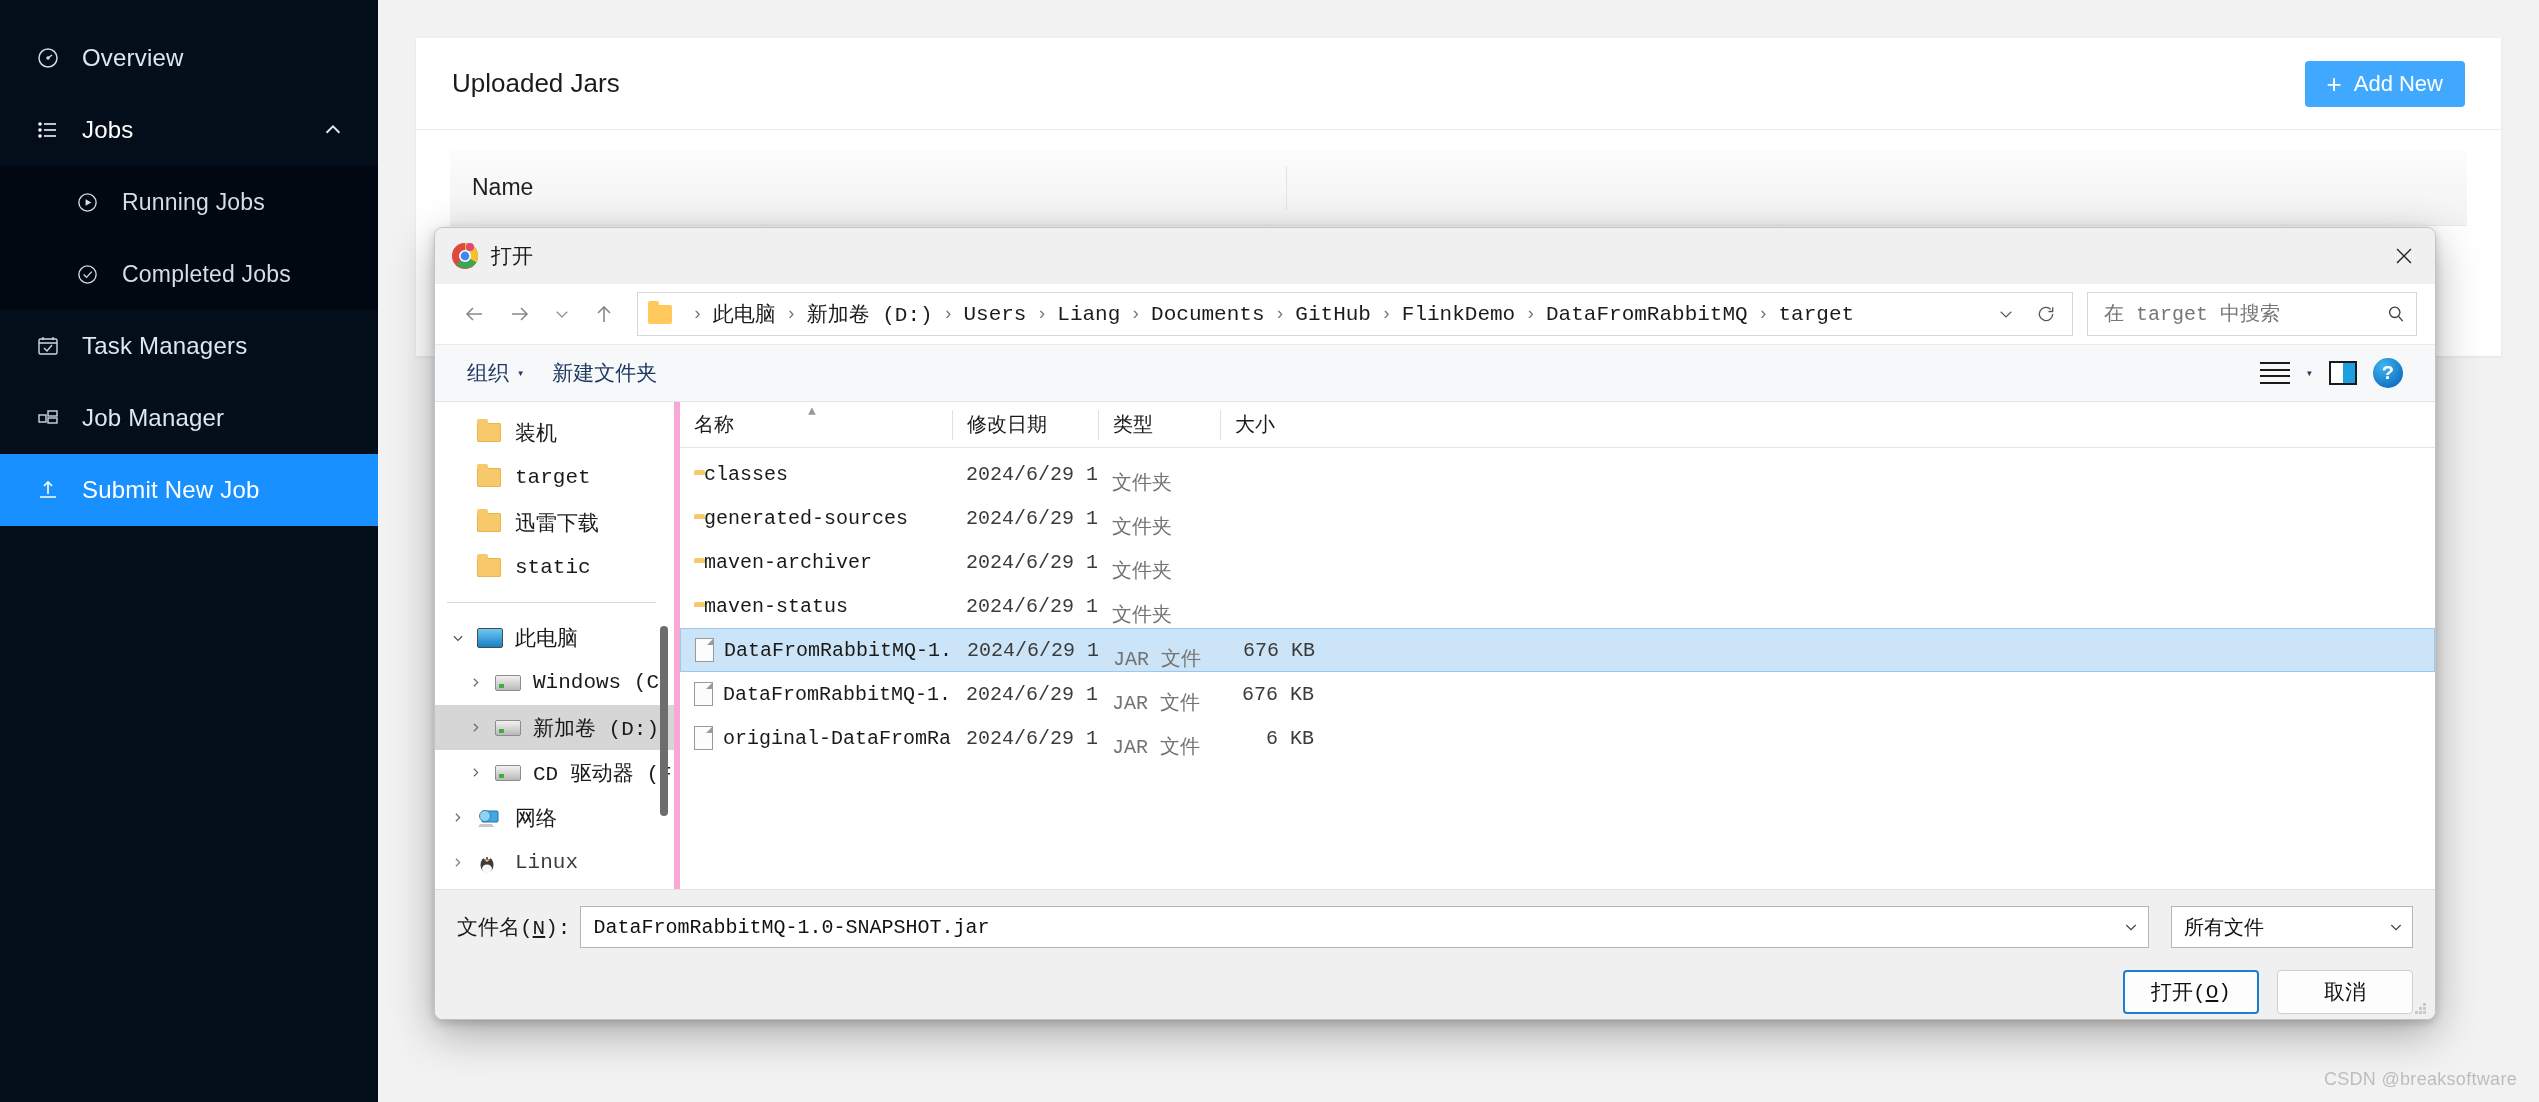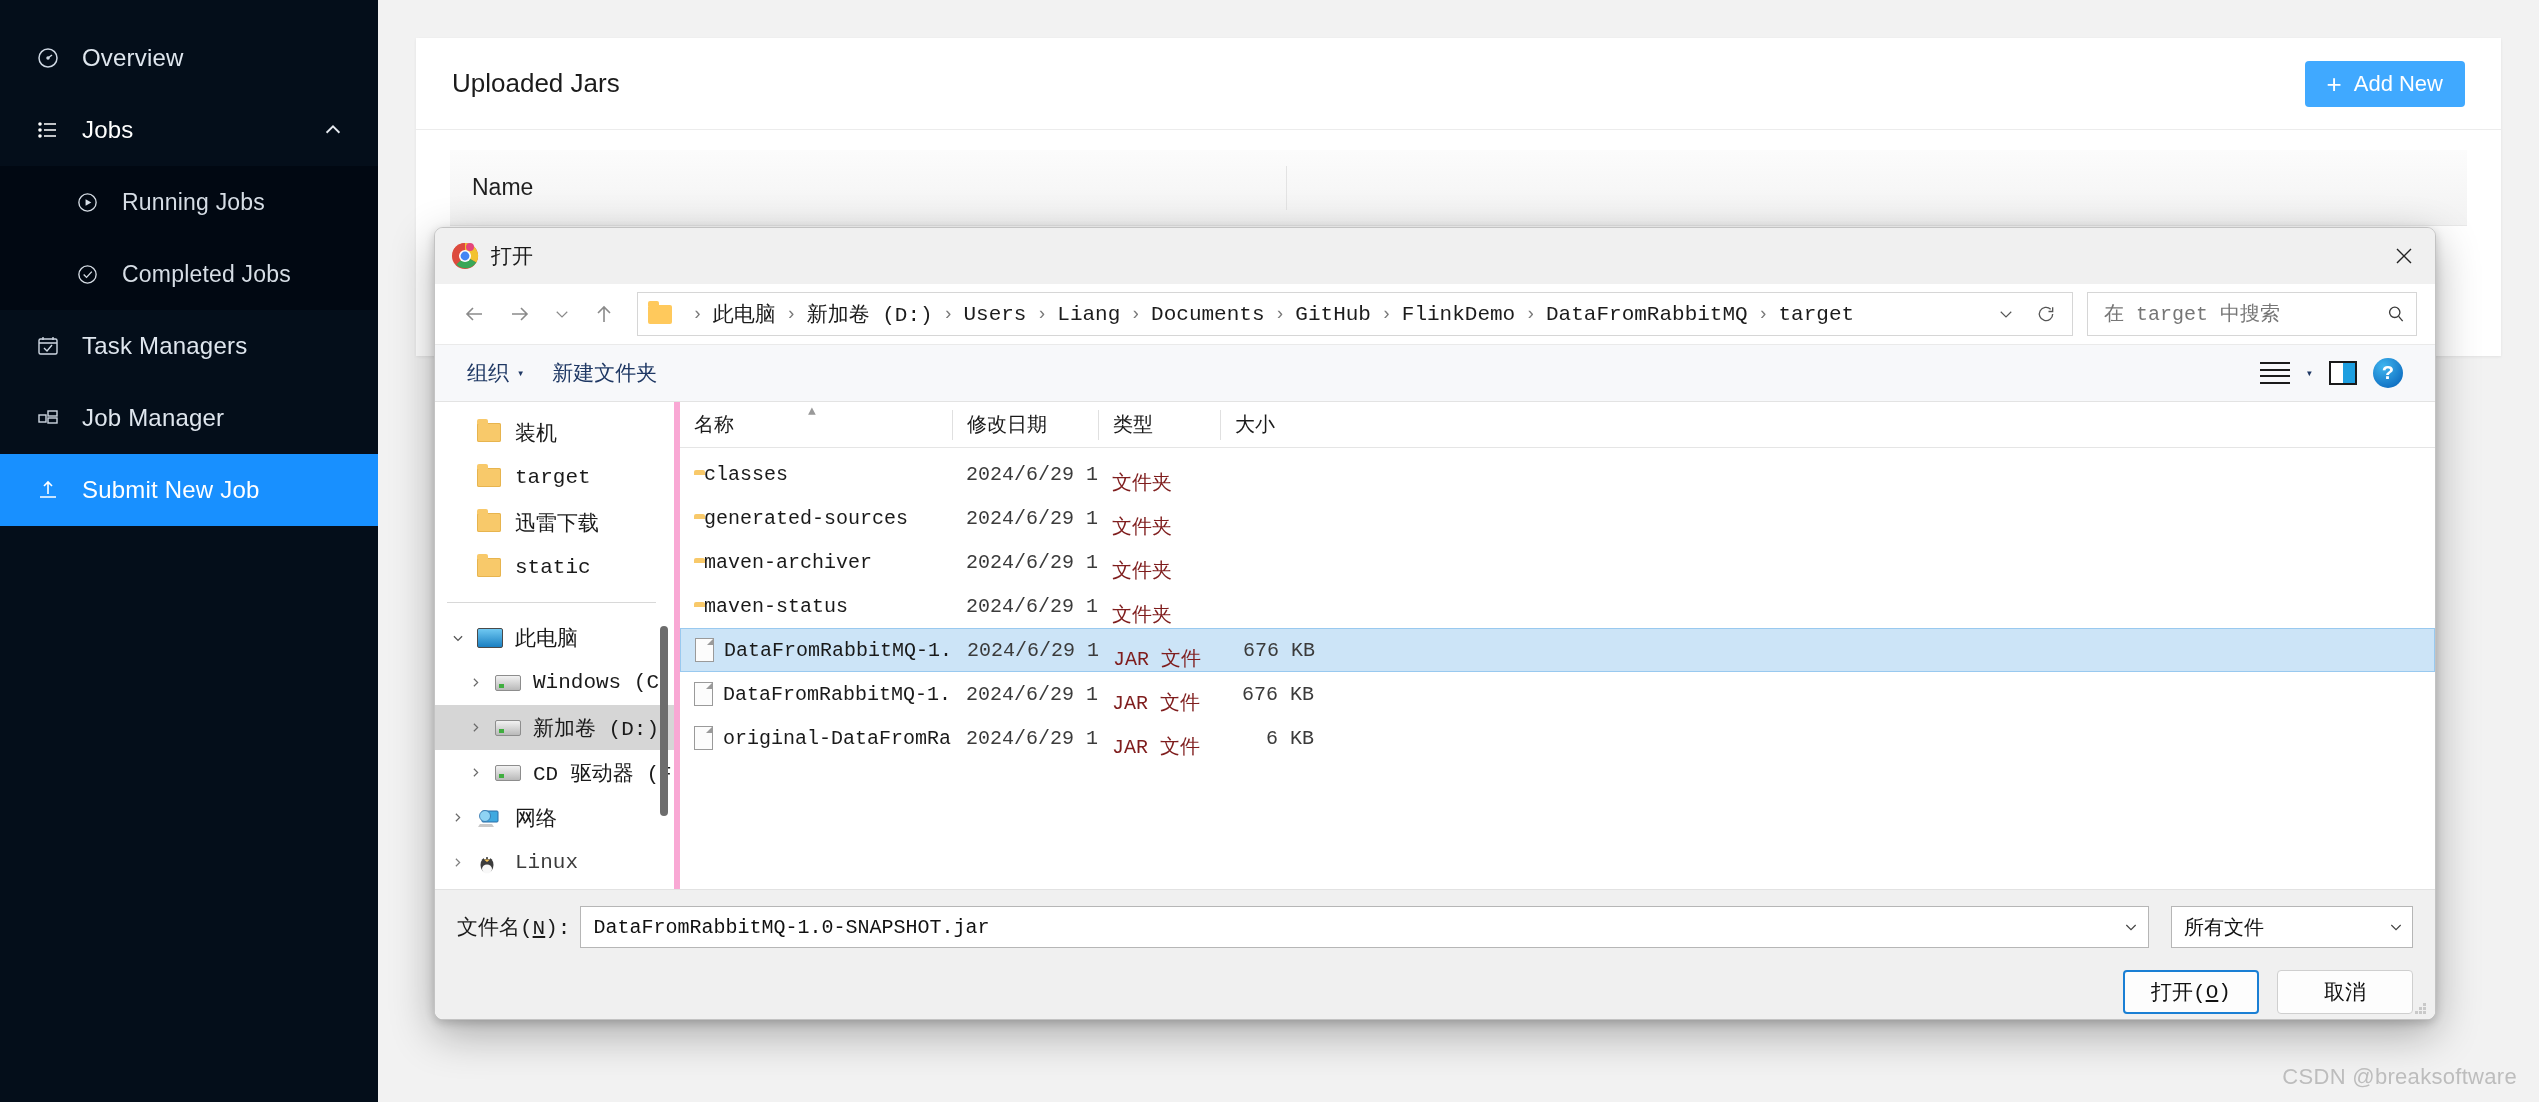--- a/index.html
+++ b/index.html
@@ -171,21 +171,21 @@
   .fl-head .fh.c2 { width: 146px; border-left: 1px solid #e0e0e0; }
   .fl-head .fh.c3 { width: 122px; border-left: 1px solid #e0e0e0; }
   .fl-head .fh.c4 { width: 100px; border-left: 1px solid #e0e0e0; }
   .sort-arrow { position:absolute; left: 128px; top: 2px; font-size: 13px; color: #999; }
   .fl-rows { padding-top: 4px; }
   .frow { display:flex; align-items:center; height: 44px; font-size: 20px; color: #1a1a1a; cursor: default; }
   .frow.sel { background: #cce4f7; border: 1px solid #99c9ef; height: 44px; }
   .frow .fc { padding-left: 14px; display:flex; align-items:center; overflow:hidden; white-space:nowrap; }
   .frow .fc.c1 { width: 272px; gap: 10px; }
   .frow .fc.c2 { width: 146px; color:#3b3b3b; }
-  .frow .fc.c3 { width: 122px; color:#7f1d1d;margin-top:17px; }
+  .frow .fc.c3 { width: 122px; color:#737373;margin-top:17px; }
   .frow .fc.c4 { width: 100px; color:#3b3b3b; justify-content: flex-end; padding-right: 6px; padding-left:0; }
   .doc-ico {
     width: 19px; height: 24px; background: #fcfcfc; border: 1px solid #9a9a9a; position: relative; flex:none;
   }
   .doc-ico::after { content:""; position:absolute; right:-1px; top:-1px; border-width: 0 0 7px 7px; border-style: solid; border-color: transparent transparent #9a9a9a transparent; }
 
   .dlg-footer { background: #f0f0f0; border-top: 1px solid #e2e2e2; height: 136px; padding: 16px 22px 0 22px; }
   .fn-row { display:flex; align-items:center; gap: 10px; }
   .fn-label { font-size: 21px; color: #1a1a1a; white-space: nowrap; }
   .fn-label u { text-decoration: underline; }
@@ -204,21 +204,21 @@
   .wbtn {
     width: 136px; height: 44px; border-radius: 4px; font-size: 21px; font-family: inherit;
     background: #fdfdfd; border: 1px solid #cfcfcf; color: #111; cursor:pointer;
     display:flex; align-items:center; justify-content:center;
   }
   .wbtn.primary { border: 2px solid #1a7fd4; }
   .wbtn u { text-decoration: underline; }
   .resize-grip { position:absolute; right: 8px; bottom: 6px; width: 14px; height: 14px; opacity:.45; }
 
   .watermark {
-    position: absolute; right: 22px; bottom: 12px; font-size: 22px;
+    position: absolute; right: 22px; bottom: 12px; font-size: 18px;
     color: #bdbdbd; font-family: "Liberation Sans", sans-serif; letter-spacing: .3px;
   }
 </style>
 </head>
 <body>
 
 <div id="flink-app">
 
   <div class="sidebar">
 

